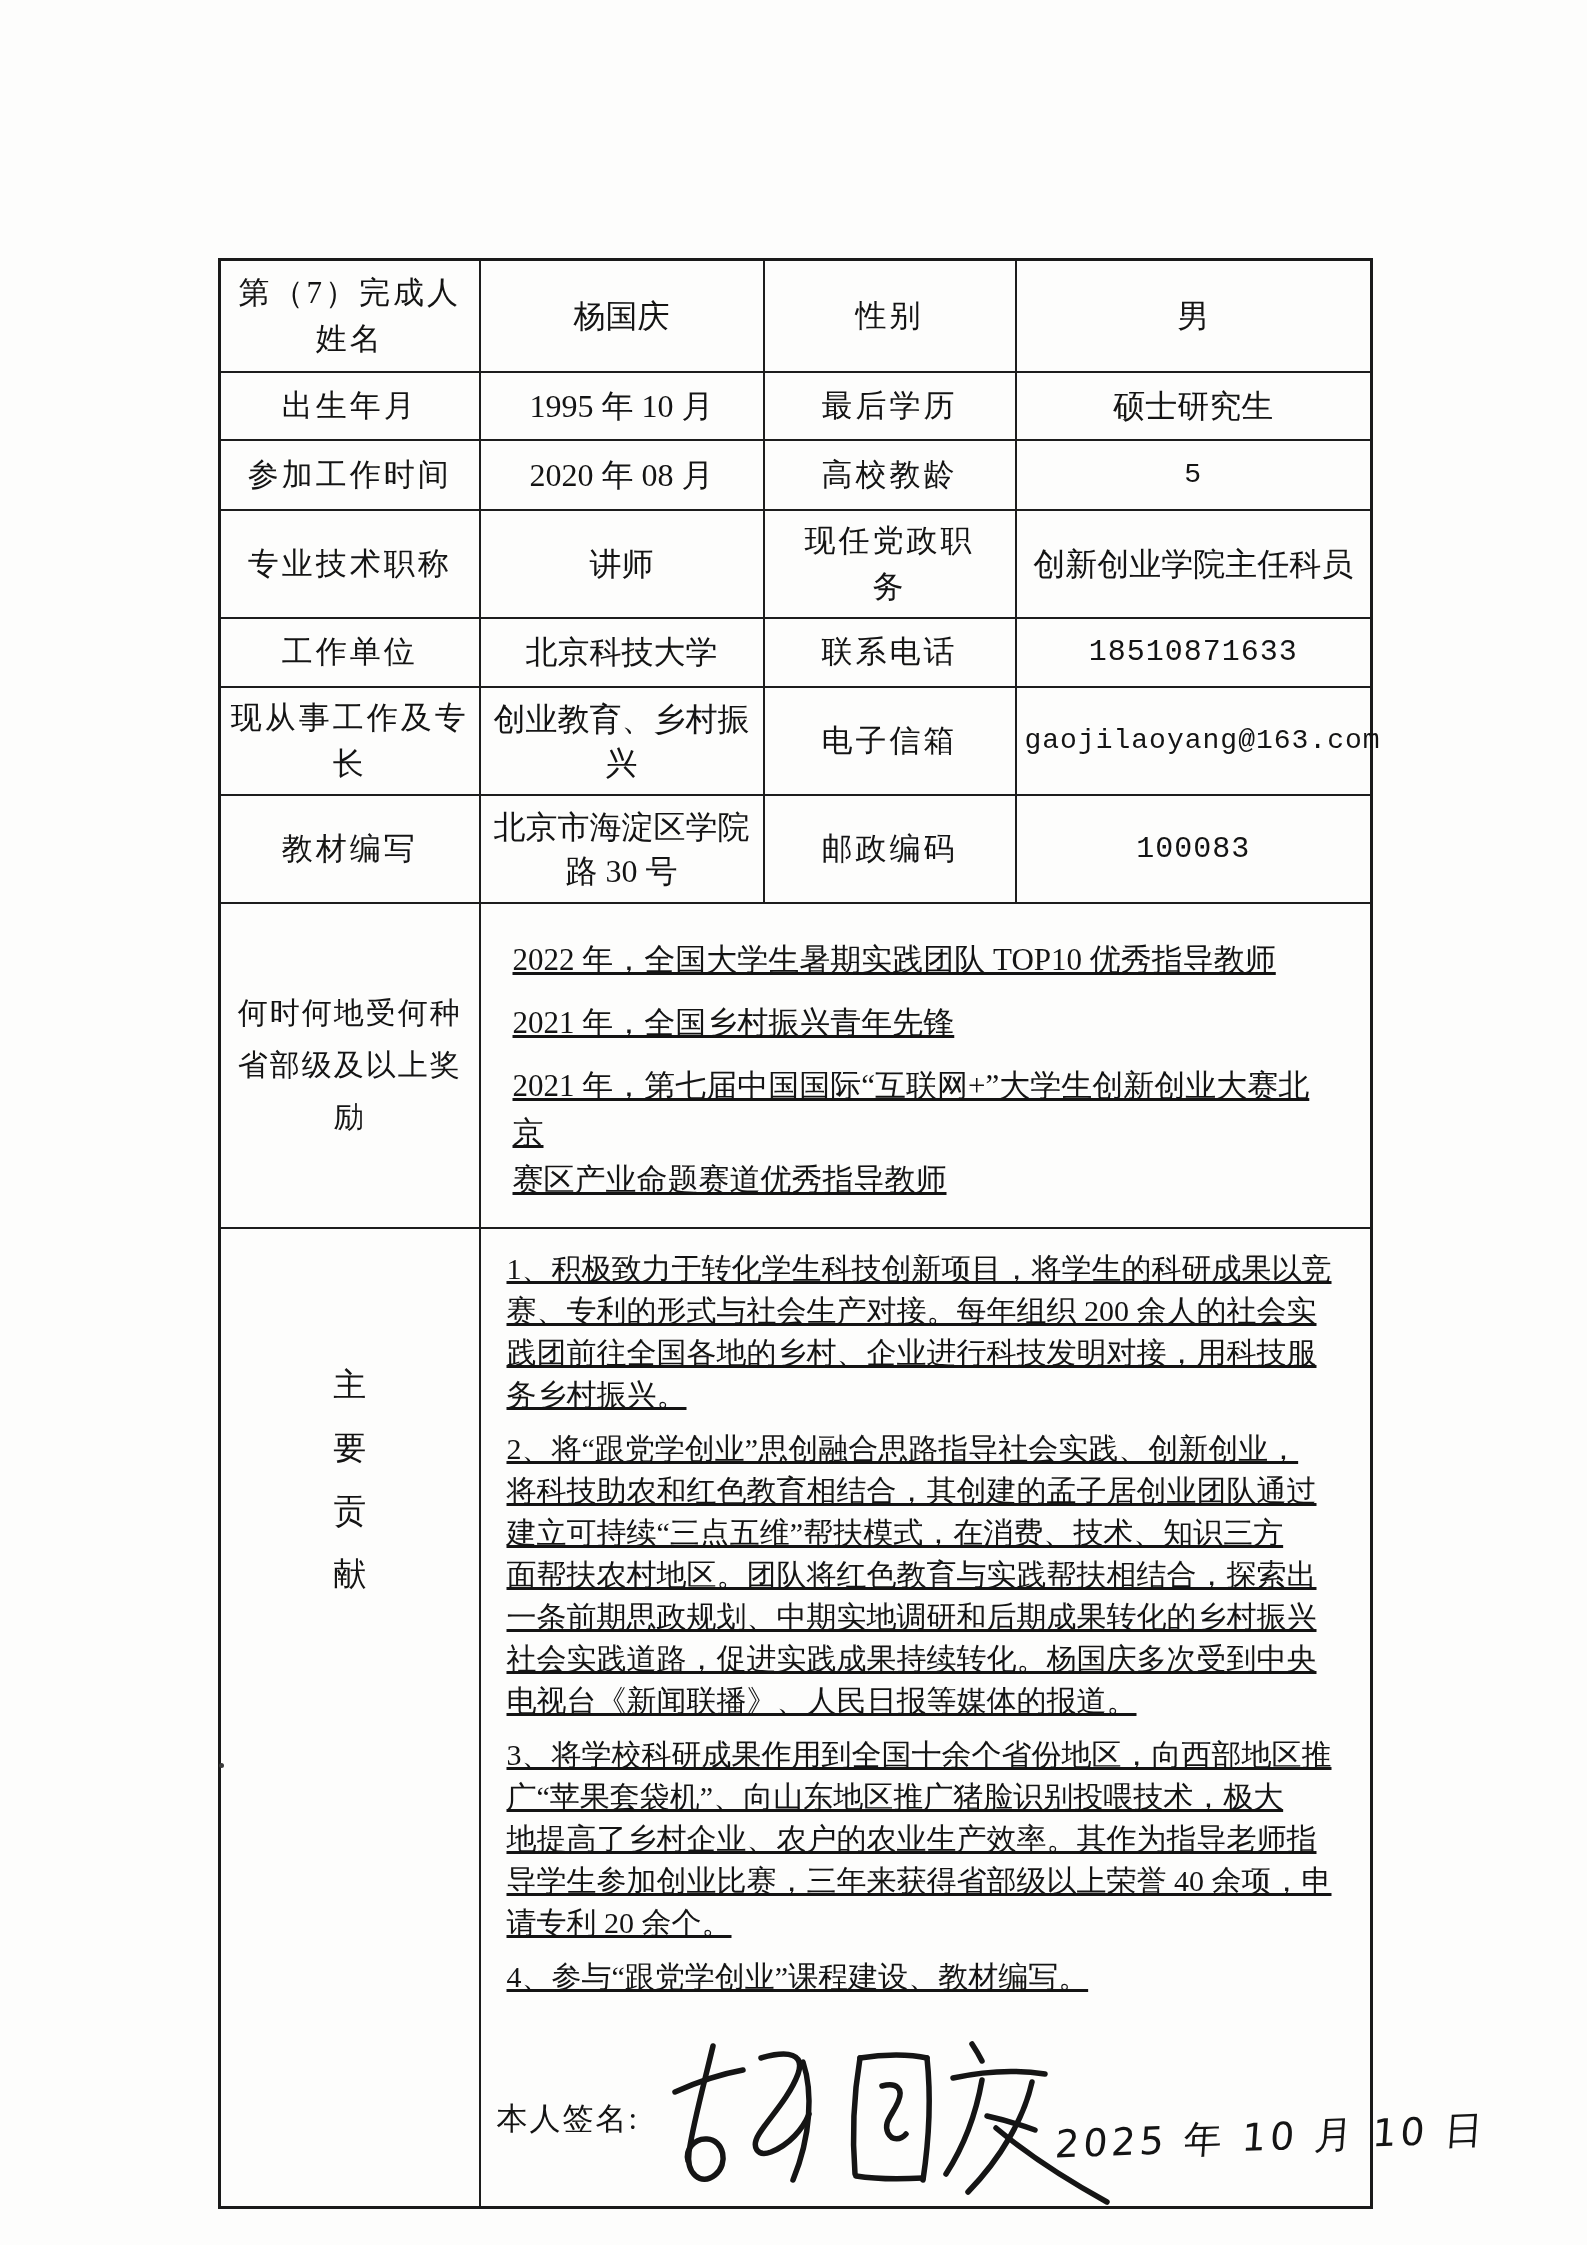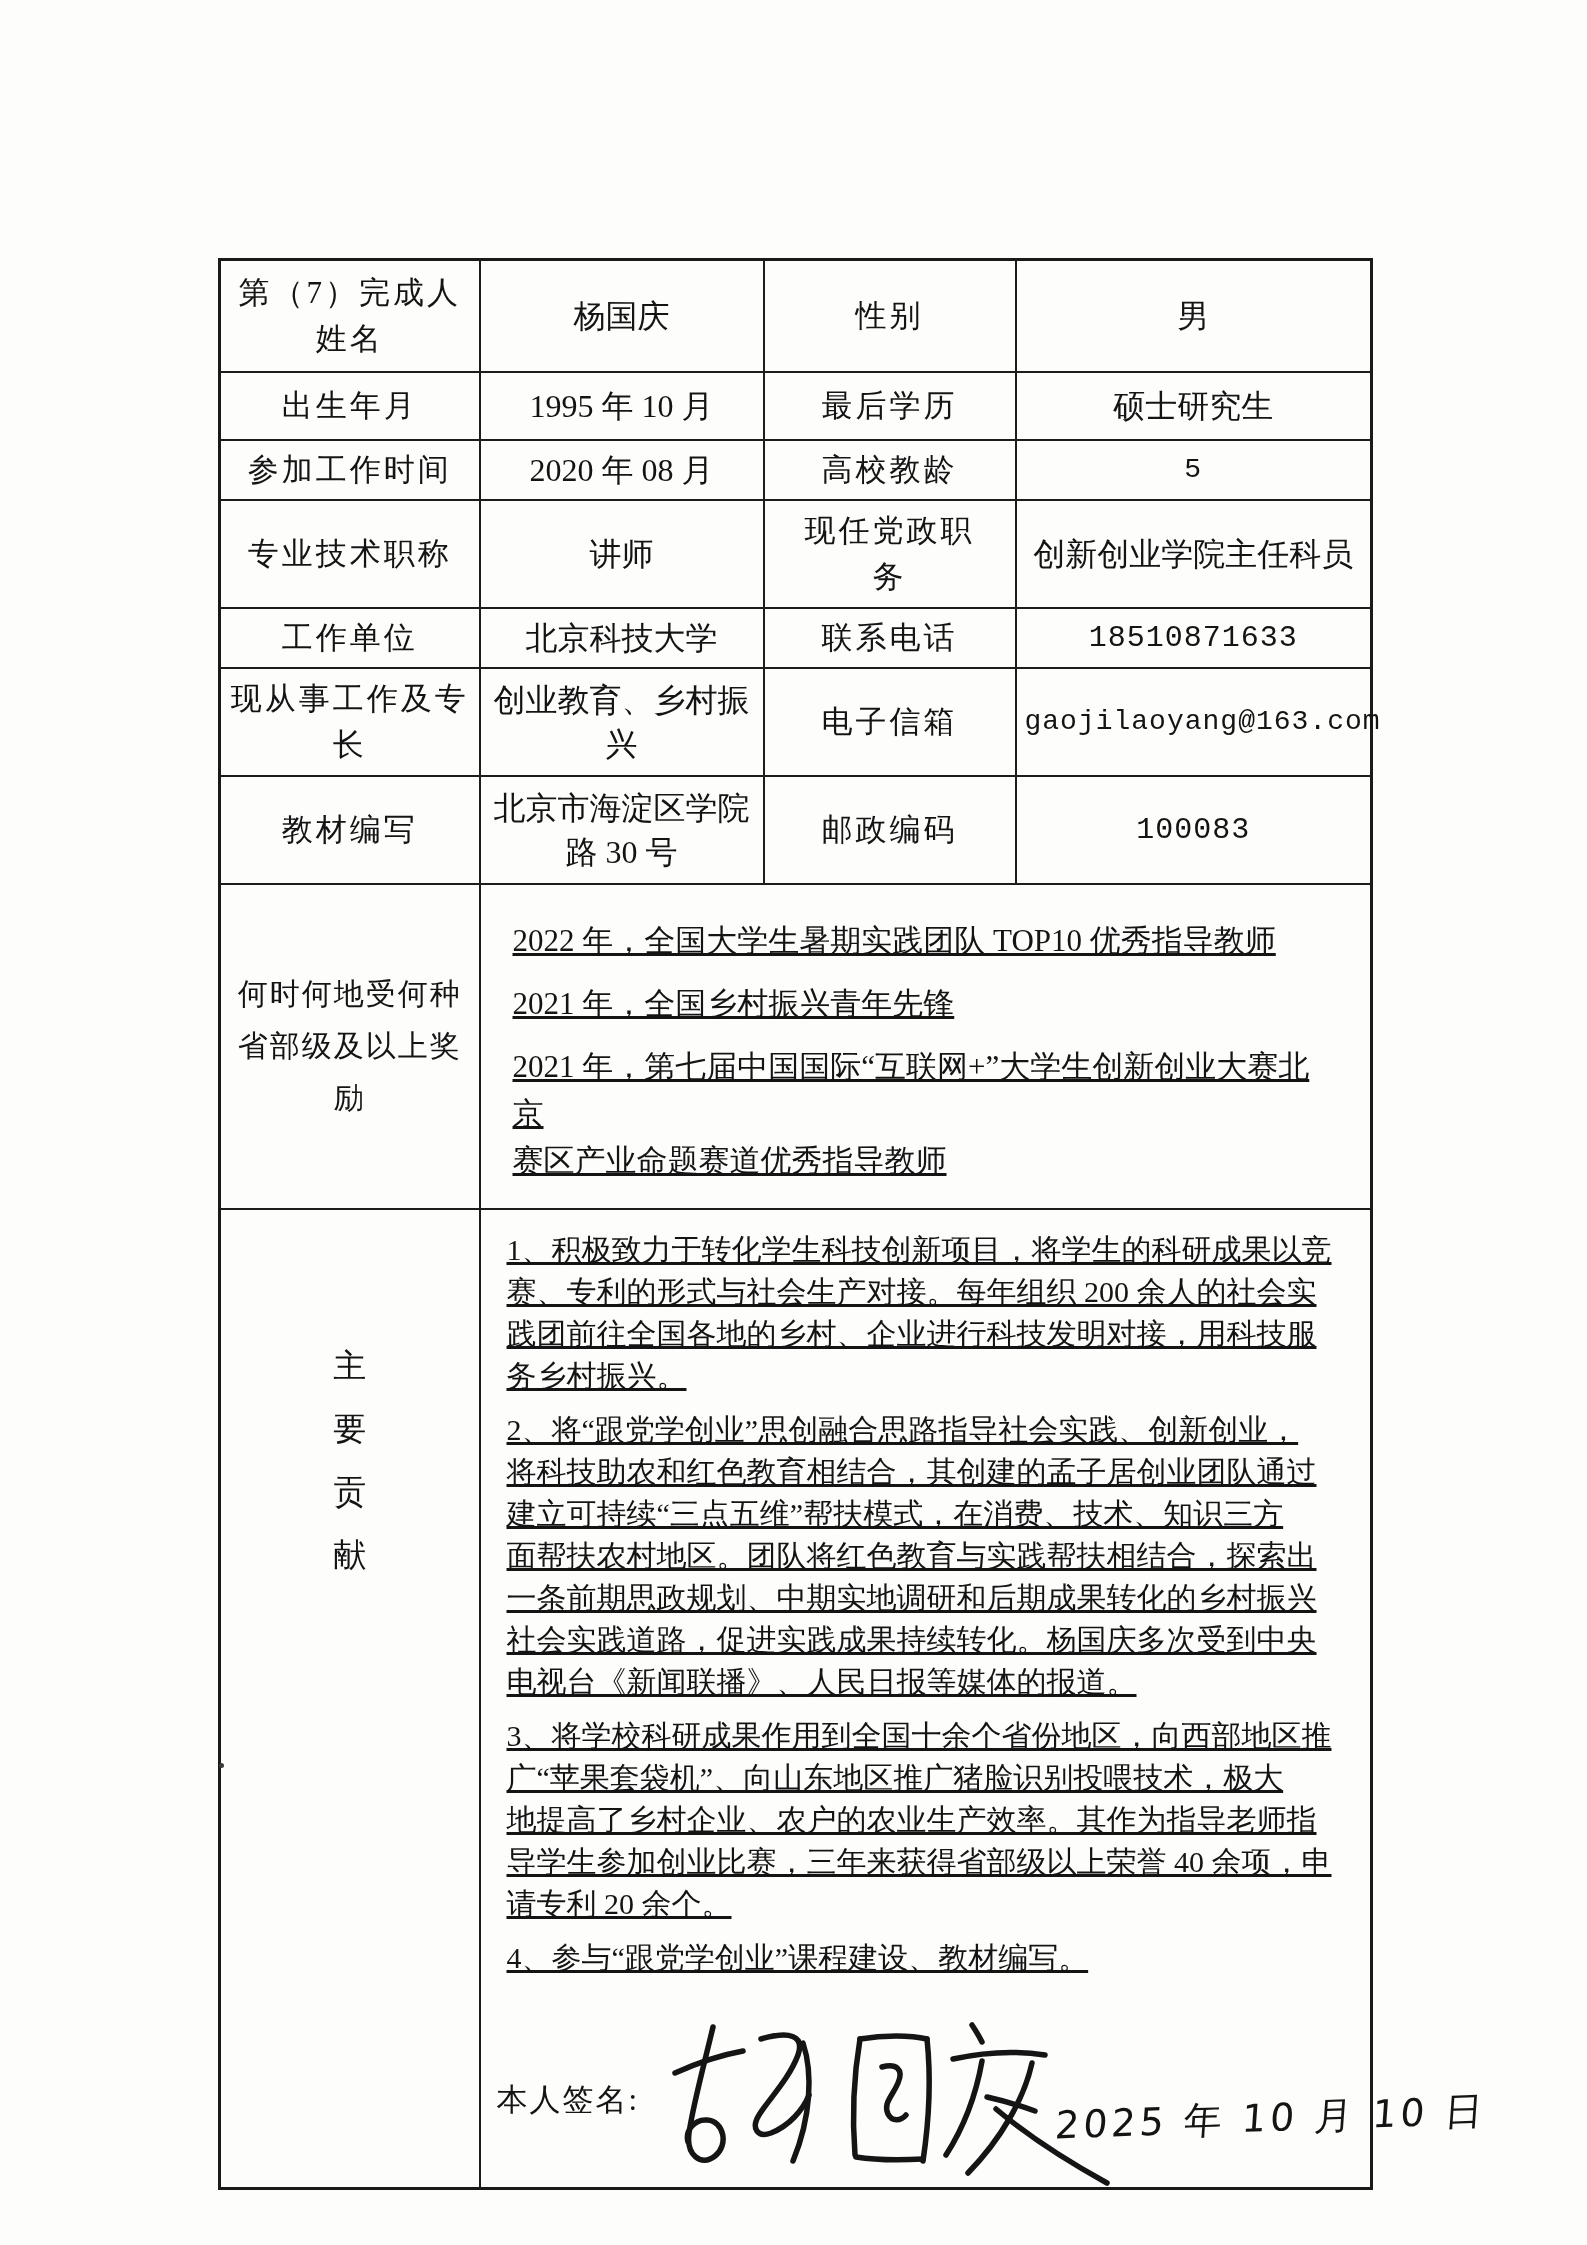--- a/index.html
+++ b/index.html
@@ -43,23 +43,23 @@
     padding: 4px 8px;
   }
   .preline { white-space: pre-line; }
   .mono {
     font-family: "Liberation Mono", "DejaVu Sans Mono", monospace;
     font-size: 28px;
     letter-spacing: 1px;
   }
   .r1 { height: 112px; }
   .r2 { height: 68px; }
-  .r3 { height: 60px; margin-top: 16px; }
+  .r3 { height: 70px; margin-top: 16px; }
   .r4 { height: 108px; }
-  .r5 { height: 60px; }
+  .r5 { height: 69px; }
   .r6 { height: 108px; }
   .r7 { height: 108px; }
   .r8 { height: 190px; }
   .r9 { height: 907px; }
   .awards-label {
     letter-spacing: 2px;
     line-height: 52px;
     font-size: 30px;
   }
   .awards-cell {

